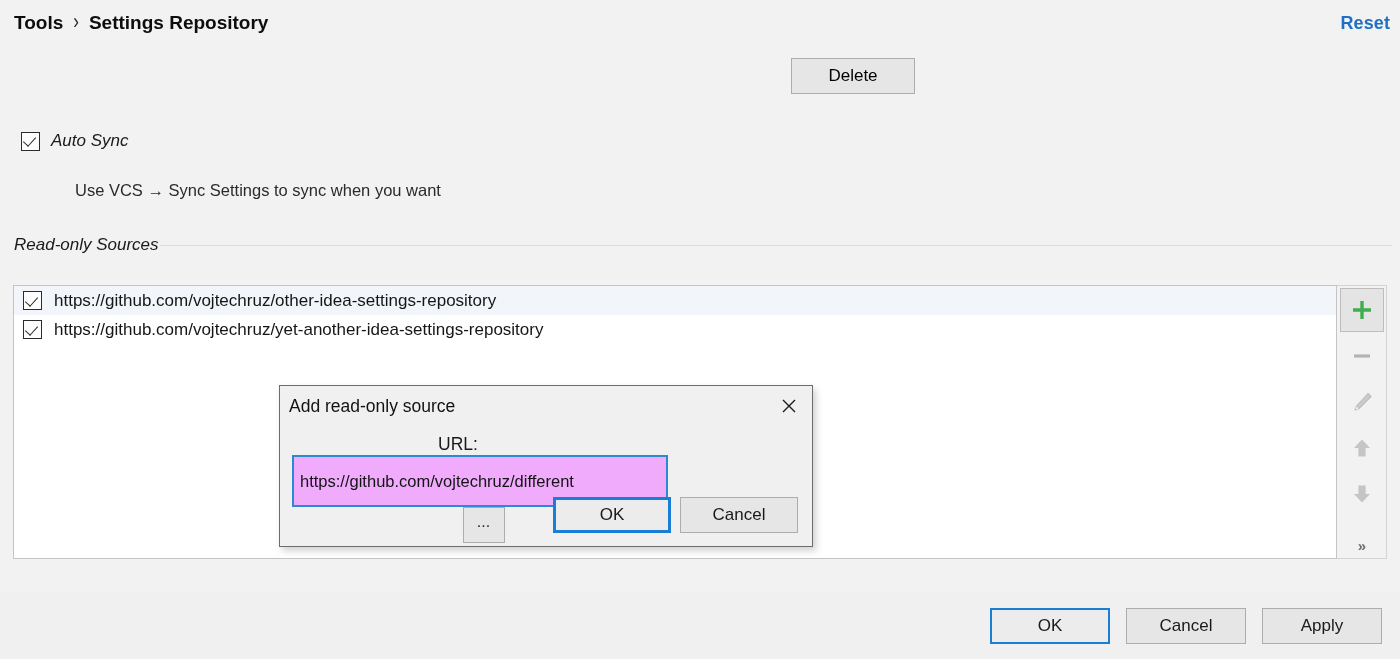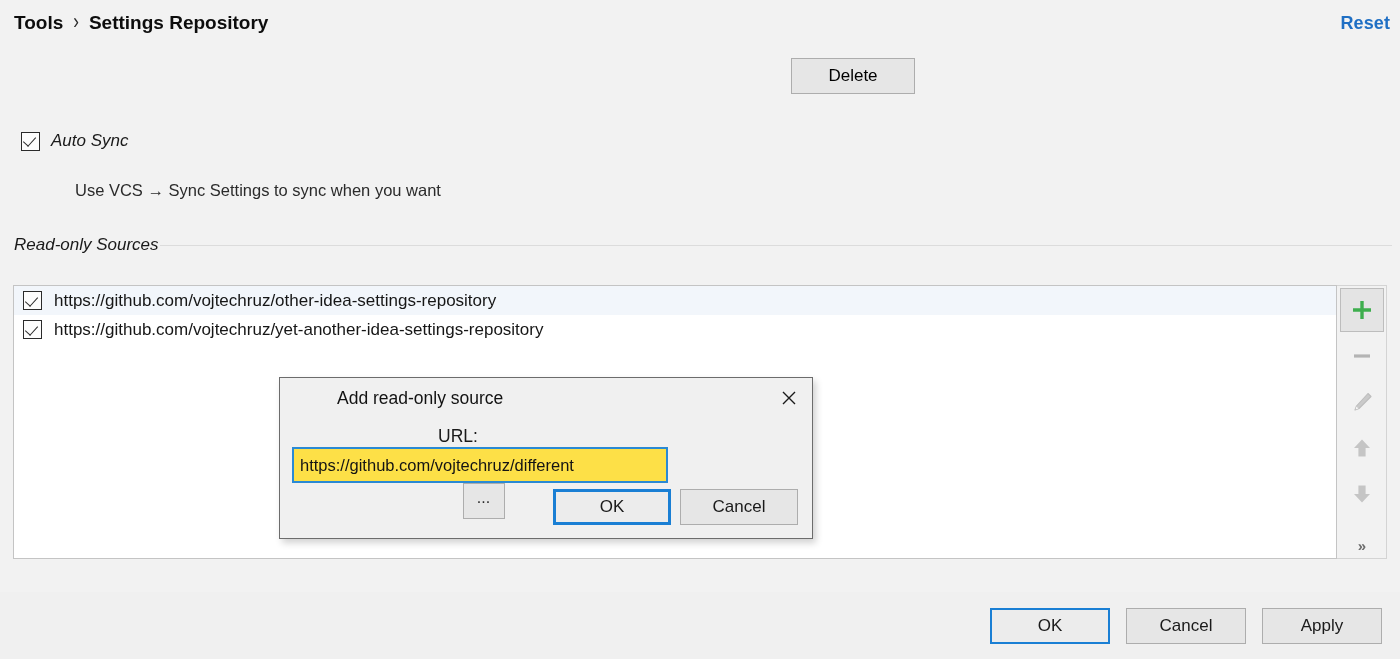--- a/index.html
+++ b/index.html
@@ -161,48 +161,47 @@
     font-size: 17px; color: #1a1a1a;
     cursor: pointer;
   }
   .btn.default {
     border: 2px solid #1a7fd4;
     background: #ececec;
   }
 
   
   #dialog {
-    position: absolute; left: 279px; top: 377px;
+    position: absolute; left: 279px; top: 385px;
     width: 534px; height: 162px;
     background: #f0f0f0;
     border: 1px solid #6c6c6c;
     box-shadow: 3px 4px 7px rgba(0,0,0,0.18);
     z-index: 20;
-    padding-left: 48px;
   }
   #dialog-titlebar {
     height: 40px; display: flex; align-items: center;
     padding-left: 9px; padding-right: 0;
   }
   #dialog-title { font-size: 17.5px; color: #121212; flex: 1; }
   #dialog-close {
     width: 46px; height: 40px;
     display: flex; align-items: center; justify-content: center;
     cursor: pointer;
   }
   #dialog-close svg { display: block; }
 
   #dialog-field-row {
     position: absolute; left: 0; top: 48px;
     display: flex; align-items: center; padding-left: 12px; flex-direction: column;
   }
   #url-label { width: 84px; font-size: 17.5px; color: #1a1a1a; }
   #url-input {
-    width: 376px; height: 36px;
-    background: #fde047;
+    width: 376px; height: 52px;
+    background: #f0abfc;
     border: 2px solid #2a8ad4;
     padding: 0 6px;
     font-family: "Liberation Sans", sans-serif;
     font-size: 16.5px; color: #141414;
     outline: none;
   }
   #url-browse {
     width: 42px; height: 36px; margin-left: 7px;
     background: #e6e6e6; border: 1px solid #adadad;
     font-family: "Liberation Sans", sans-serif;

